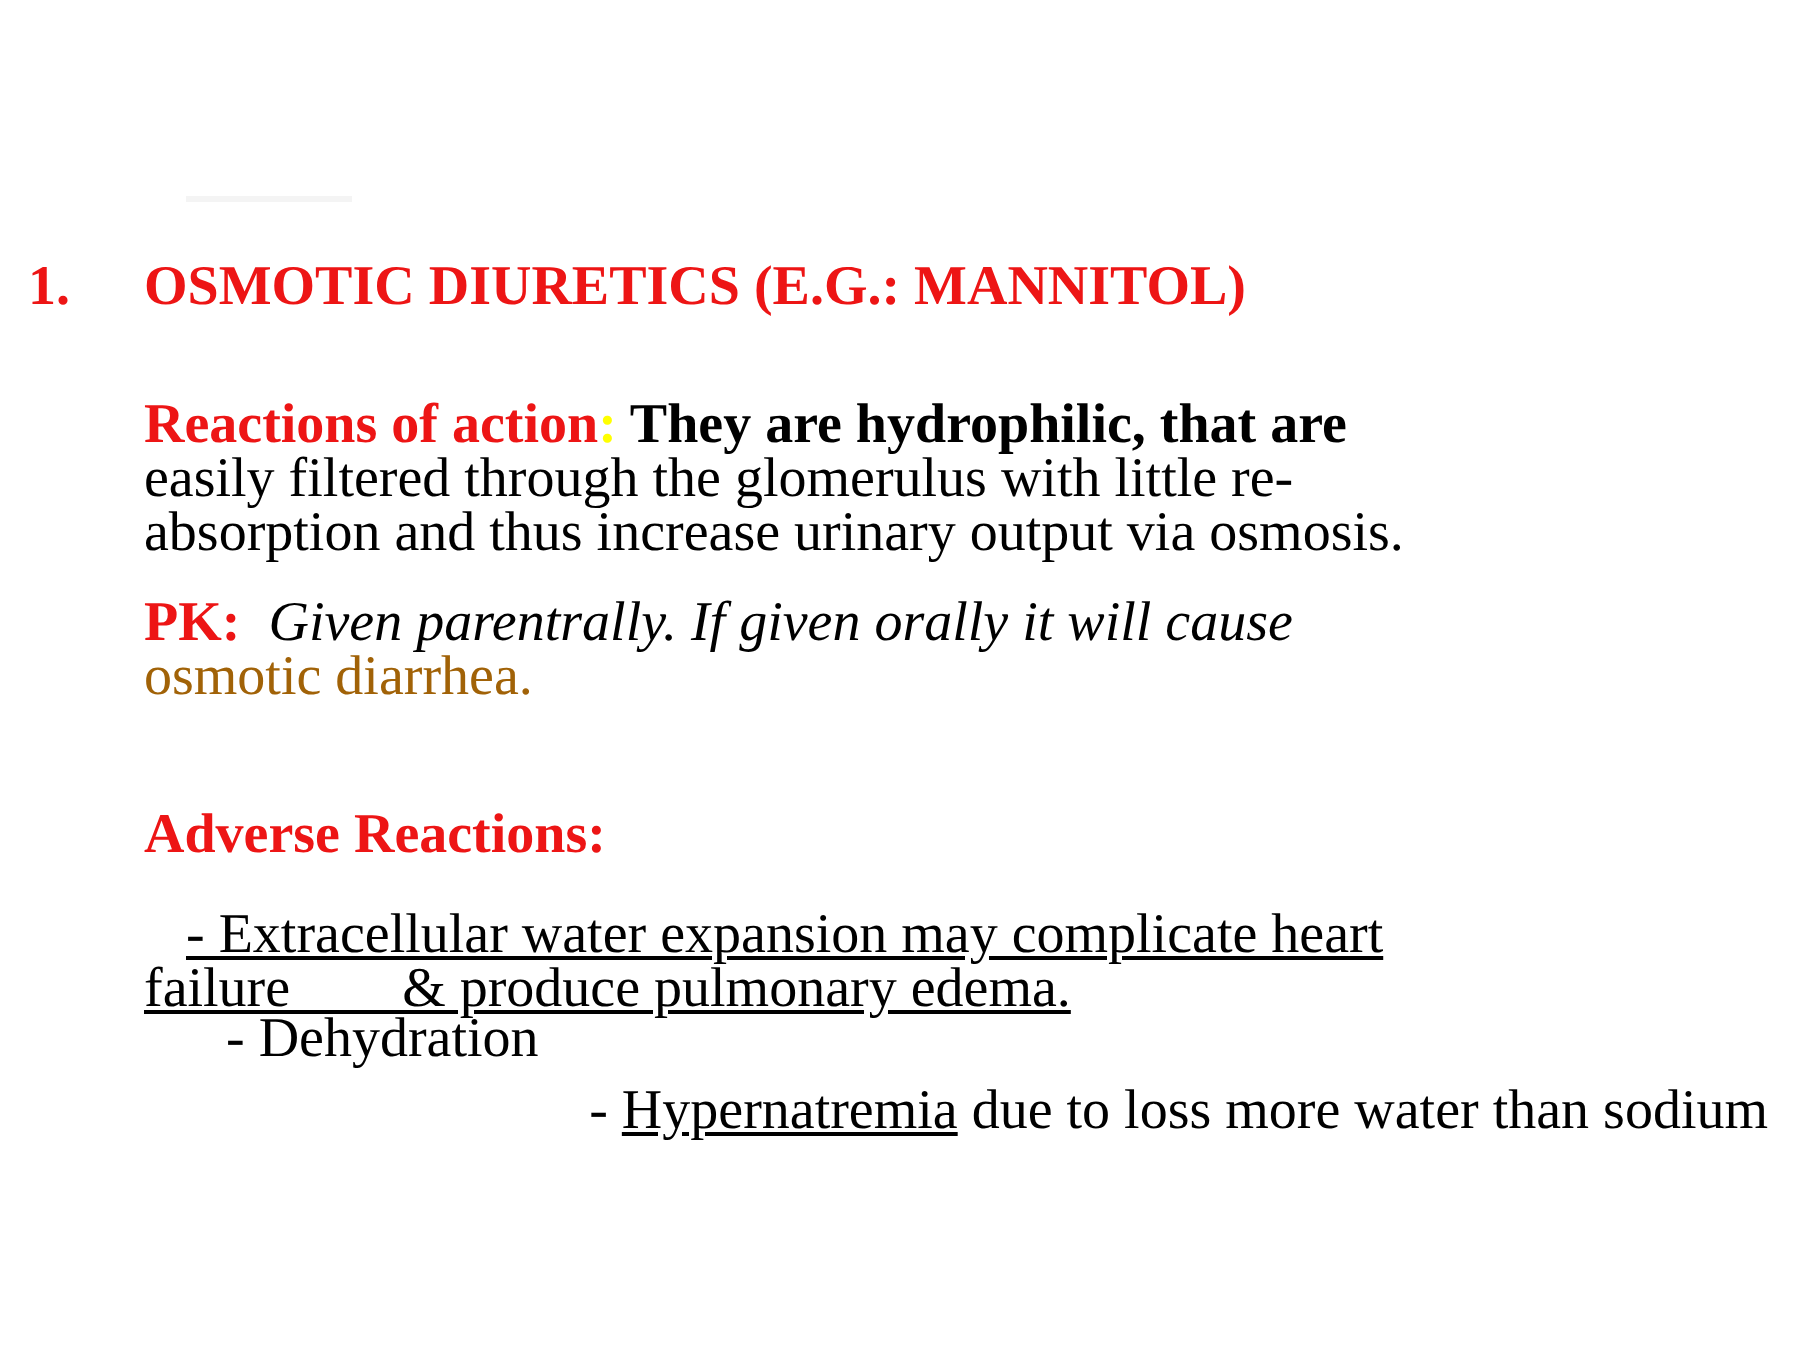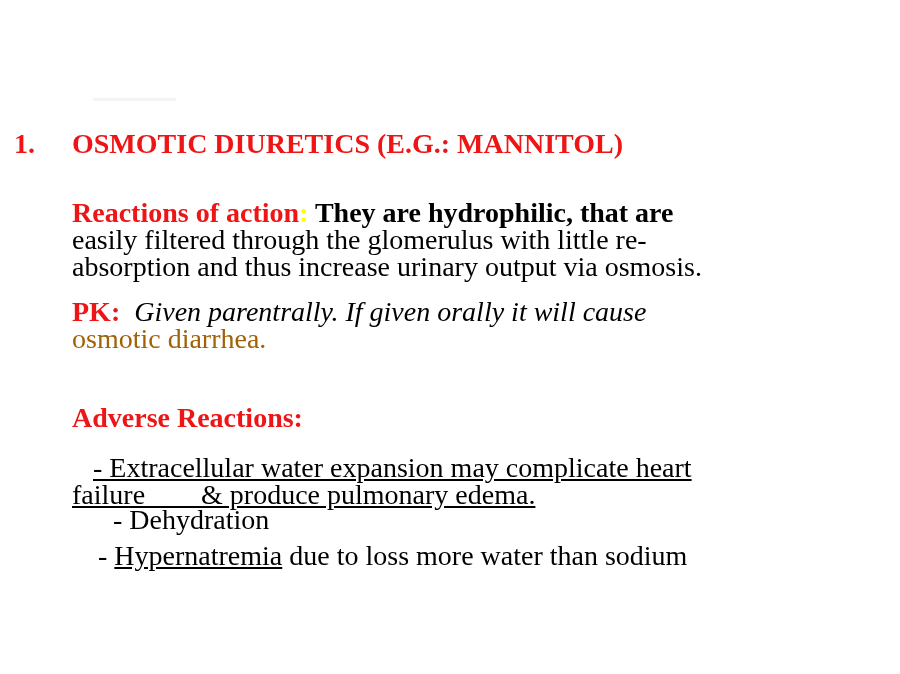--- a/index.html
+++ b/index.html
@@ -79,18 +79,18 @@
       <div class="block" style="top: 404px;">
         <div class="line"><span style="color: rgb(237, 21, 21); font-weight: bold;">Adverse Reactions:</span></div>
       </div>
       <div class="block" style="top: 454px; text-decoration: underline;">
         <div class="line" style="padding-left: 21px;"><span style="color: rgb(0, 0, 0);">- Extracellular water expansion may complicate heart</span></div>
         <div class="line"><span style="color: rgb(0, 0, 0);">failure        &amp; produce pulmonary edema.</span></div>
       </div>
       <div class="block" style="top: 506px;">
         <div class="line" style="padding-left: 41px;"><span style="color: rgb(0, 0, 0);">- Dehydration</span></div>
       </div>
-      <div class="block" style="top: 542px;">
+      <div class="block" style="top: 542px; text-align: right;">
         <div class="line" style="padding-left: 26px;"><span style="color: rgb(0, 0, 0);">- </span><span style="color: rgb(0, 0, 0); text-decoration: underline;">Hypernatremia</span><span style="color: rgb(0, 0, 0);"> due to loss more water than sodium</span></div>
       </div>
     </div>
 
 </div>
 
 </body></html>

